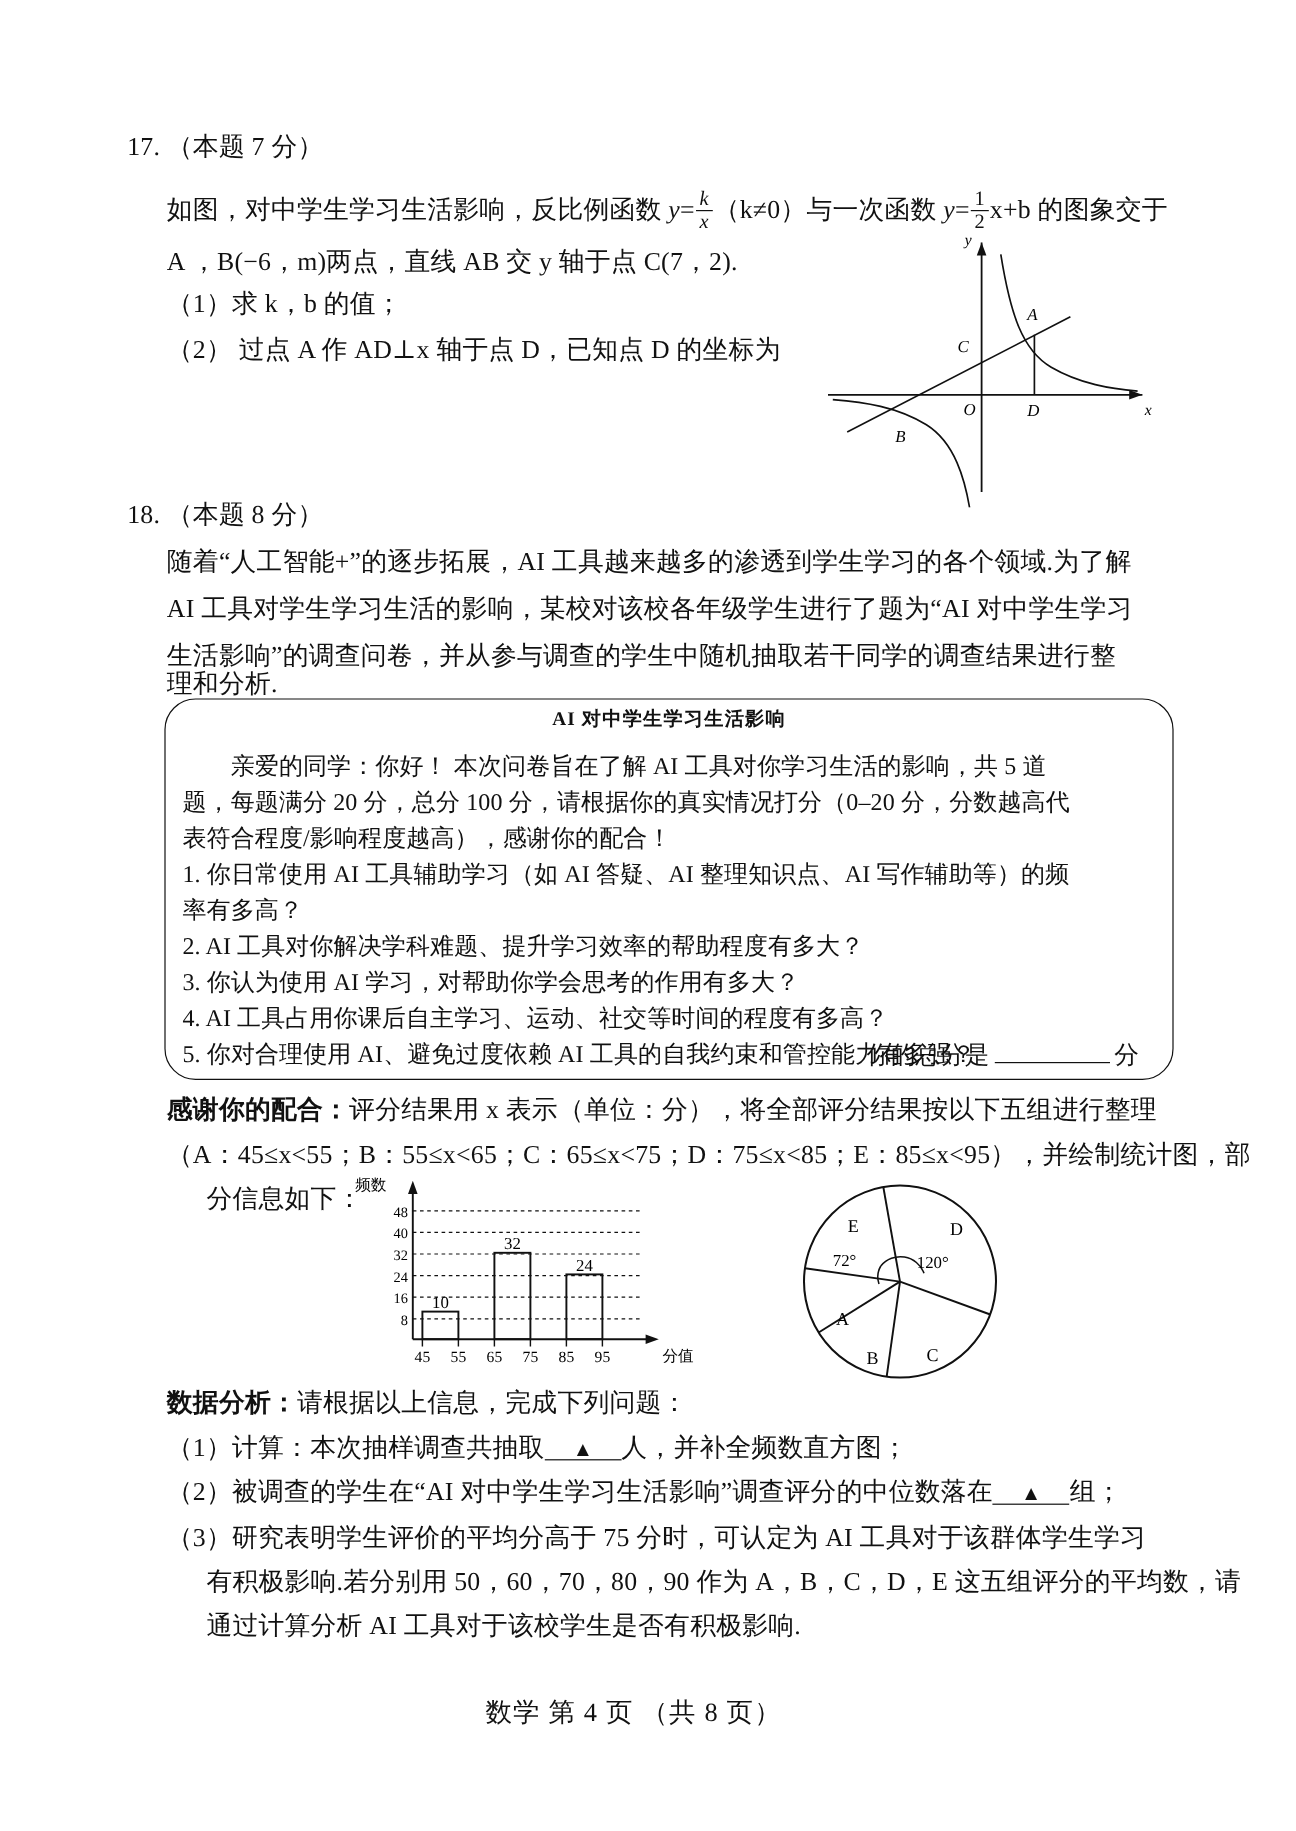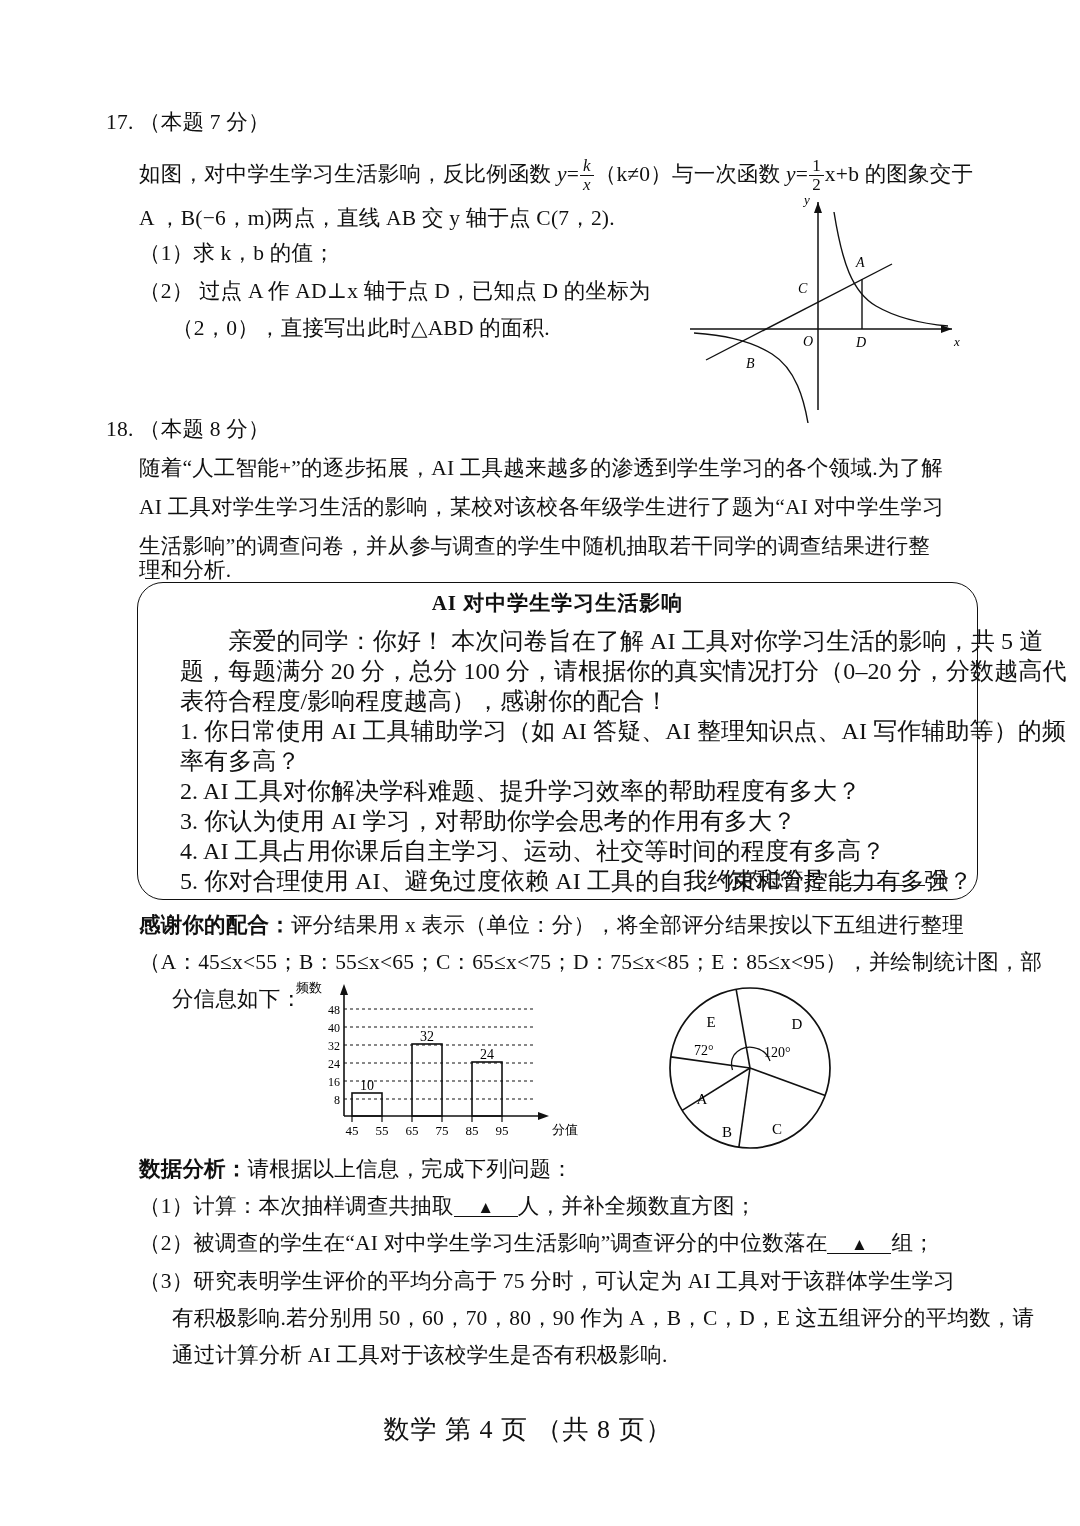--- a/index.html
+++ b/index.html
@@ -65,31 +65,30 @@
     height: 318px;
     border: 1.6px solid #111;
     border-radius: 26px;
     box-sizing: border-box;
   }
   #survey-title {
     position: absolute;
     left: 0; right: 0;
     top: 6px;
     text-align: center;
-    font-size: 21px;
+    font-size: 16px;
     font-weight: 600;
     letter-spacing: 1px;
   }
   .survey-line {
     position: absolute;
     left: 14px;
-    font-size: 24px;
+    font-size: 20px;
     white-space: nowrap;
     letter-spacing: 0.1px;
-    margin-left: 28px;
   }
   #survey-total {
     position: absolute;
     right: 28px;
     bottom: 6px;
     font-size: 20.5px;
     white-space: nowrap;
   }
   .blankline {
     display: inline-block;
@@ -124,42 +123,41 @@
     width: 235px;
     height: 175px;
   }
 
   
   #footer {
     position: absolute;
     left: 0; right: 0;
     top: 1412px;
     text-align: center;
-    font-size: 26px;
+    font-size: 22px;
     letter-spacing: 1px;
   }
 
   .bold { font-weight: 700; }
 </style>
 </head>
 <body>
 
 <div class="page">
 
   <div class="ln idx" style="left:106px; top:112px;">17.</div>
   <div class="ln" style="left:139px; top:112px;">（本题 7 分）</div>
 
   <div class="ln" style="left:139px; top:158px;">
     <span>如图，对中学生学习生活影响，反比例函数 </span><span class="mi">y</span>=<span class="frac"><span class="num mi">k</span><span class="den mi">x</span></span><span>（k≠0）与一次函数 </span><span class="mi">y</span>=<span class="frac"><span class="num">1</span><span class="den">2</span></span><span>x+b 的图象交于</span>
   </div>
 
   <div class="ln" style="left:139px; top:208px;">A ，B(−6，m)两点，直线 AB 交 y 轴于点 C(7，2).</div>
   <div class="ln" style="left:139px; top:243px;">（1）求 k，b 的值；</div>
   <div class="ln" style="left:139px; top:281px;">（2） 过点 A 作 AD⊥x 轴于点 D，已知点 D 的坐标为</div>
-  <div class="ln" style="left:172px; top:318px;">（2，0），直接写出此时△ABD 的面积.</div>
 
   <svg id="graph17" viewBox="0 0 300 235">
 
     <line x1="14" y1="141" x2="276" y2="141" stroke="#111" stroke-width="1.5"></line>
     <polygon points="276,141 265,137 265,145" fill="#111"></polygon>
 
     <line x1="142" y1="222" x2="142" y2="14" stroke="#111" stroke-width="1.5"></line>
     <polygon points="142,14 138,25 146,25" fill="#111"></polygon>
 
     <path d="M 158 24 C 166 74 176 104 200 118 C 224 132 250 136 272 138" fill="none" stroke="#111" stroke-width="1.4"></path>

